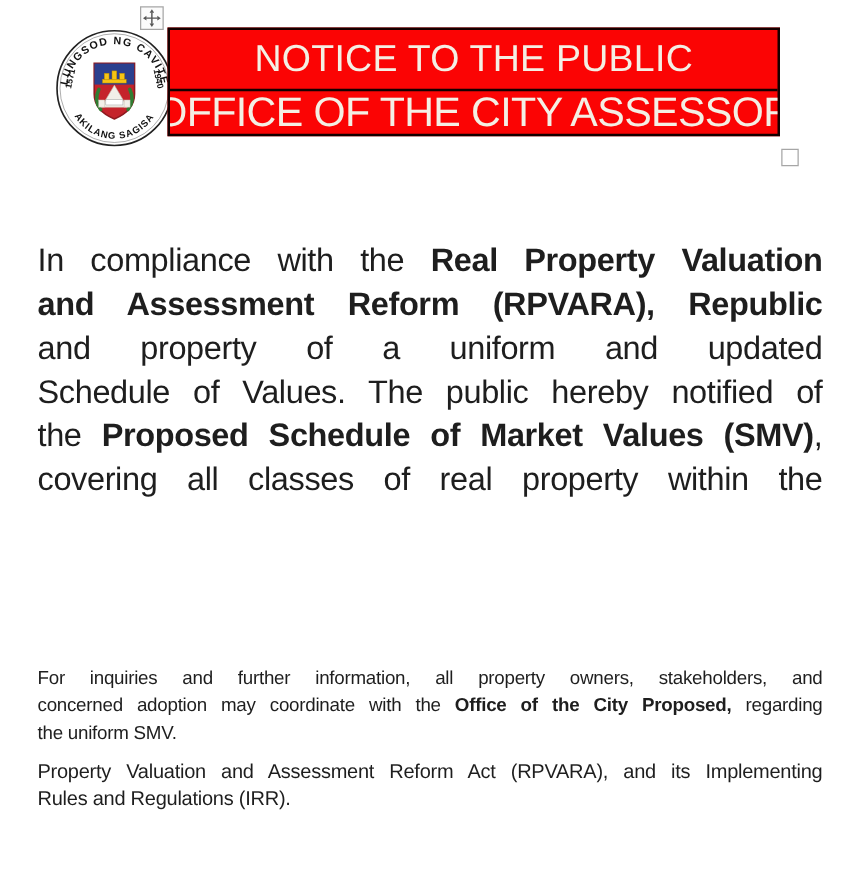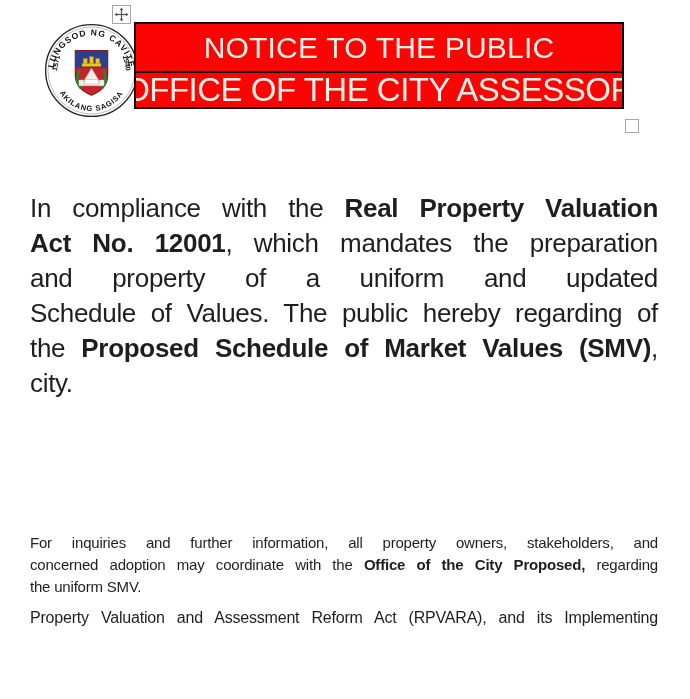--- a/index.html
+++ b/index.html
@@ -109,28 +109,29 @@
   </div>
   <div class="banner-row banner-row2">
     <span>OFFICE OF THE CITY ASSESSOR</span>
   </div>
 </div>
 
 <div class="resize-handle"></div>
 
 <div class="text-block main-notice">
     <div class="rl"><span>In compliance with the </span><b>Real Property Valuation</b></div>
-    <div class="rl"><b>Act No. 12001</b><span>, which mandates the preparation</span></div>
+    <div class="rl"><b>and Assessment Reform (RPVARA), Republic</b></div>
     <div class="rl"><span>and property of a uniform and updated</span></div>
-    <div class="rl"><span>Schedule of Values. The public hereby regarding of</span></div>
+    <div class="rl"><span>Schedule of Values. The public hereby notified of</span></div>
     <div class="rl"><span>the </span><b>Proposed Schedule of Market Values (SMV)</b><span>,</span></div>
-    <div class="rl last"><span>city.</span></div>
+    <div class="rl"><span>covering all classes of real property within the</span></div>
   </div>
 
 <div class="text-block para-inquiries">
     <div class="rl"><span>For inquiries and further information, all property owners, stakeholders, and</span></div>
     <div class="rl"><span>concerned adoption may coordinate with the </span><b>Office of the City Proposed,</b><span> regarding</span></div>
     <div class="rl last"><span>the uniform SMV.</span></div>
   </div>
 
 <div class="text-block para-accordance">
     <div class="rl"><span>Property Valuation and Assessment Reform Act (RPVARA), and its Implementing</span></div>
+    <div class="rl last"><span>Rules and Regulations (IRR).</span></div>
   </div>
 
 </body></html>

